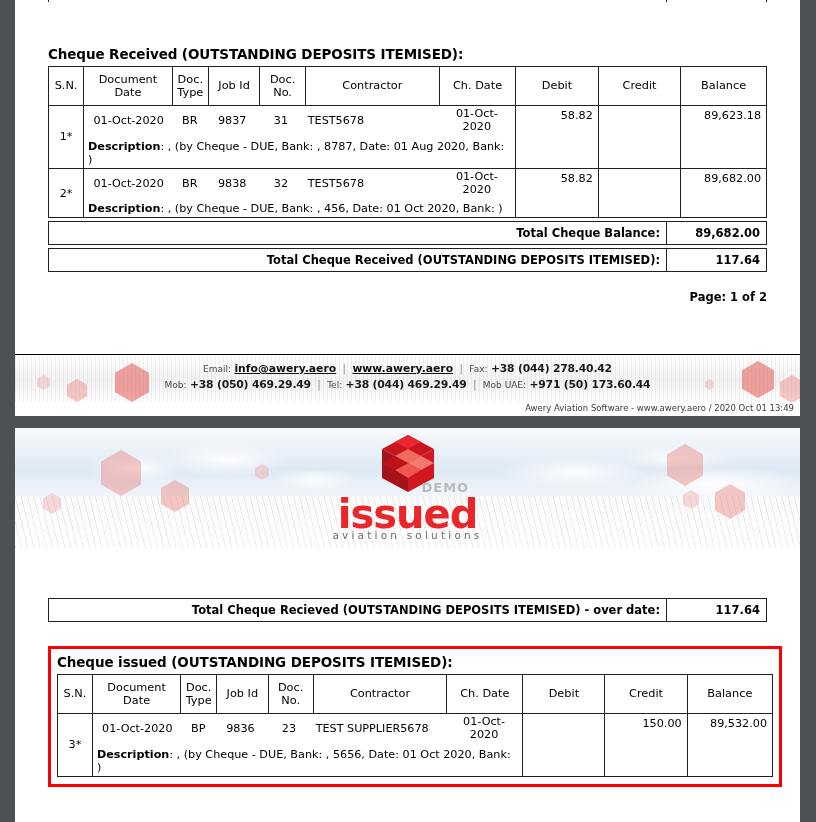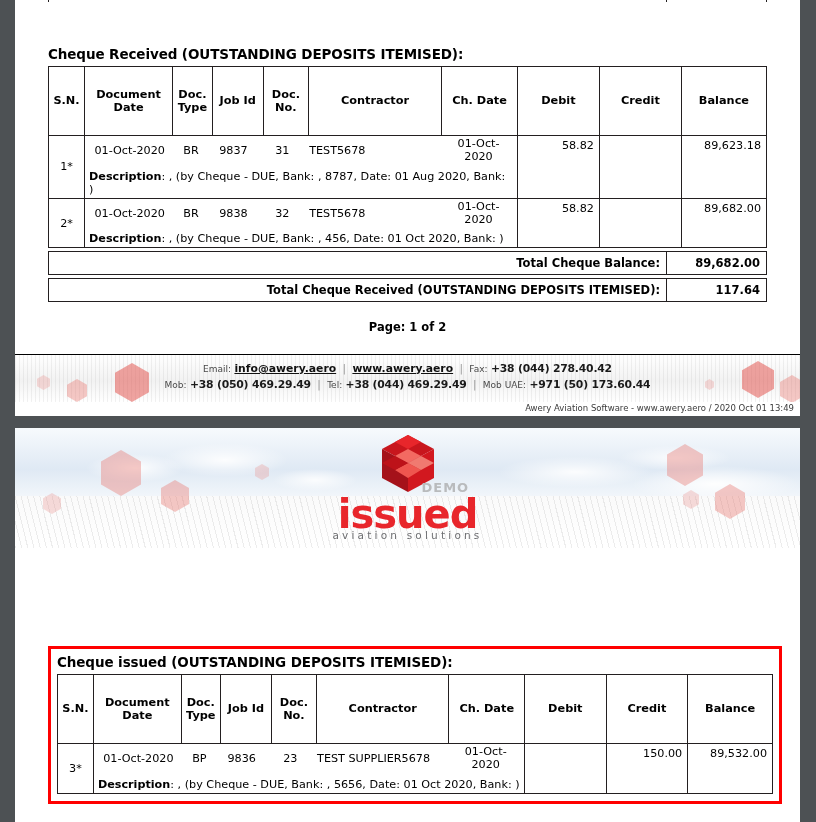--- a/index.html
+++ b/index.html
@@ -39,25 +39,25 @@
     border-collapse: collapse;
     font-size: 11.2px;
     color: #000;
   }
   .rtable td, .rtable th {
     border: 1px solid #231f20;
     padding: 3px 5px;
     vertical-align: middle;
   }
   .rtable th {
-    font-weight: bold;
+    font-weight: normal;
     text-align: center;
     font-size: 11.3px;
     line-height: 1.15;
-    padding: 21px 4px;
+    padding: 6px 4px;
   }
   .num { text-align: right; }
   .ctr { text-align: center; }
   .lft { text-align: left; }
 
   
   .c-sn   { width: 34px; }
   .c-dt   { width: 86px; }
   .c-typ  { width: 32px; }
   .c-job  { width: 50px; }
@@ -97,21 +97,21 @@
     border: 1px solid #231f20;
     padding: 4px 6px;
     font-weight: bold;
   }
   .total-label { text-align: right; }
   .total-value { width: 100px; text-align: right; }
 
   .red-text { color: #ee1c25; }
 
   .page-num {
-    text-align: center;
+    text-align: right;
     font-size: 11.5px;
     font-weight: bold;
     color: #000;
     margin-top: 18px;
   }
 
   
   .footer-band {
     position: absolute;
     left: 0; right: 0;
@@ -409,20 +409,30 @@
               <polygon points="14,22 27,29 14,36 1,29" fill="#bd1219"></polygon>
               <polygon points="40,22 53,29 40,36 27,29" fill="#f07a70"></polygon>
             </svg>
           </div>
           <div class="logo-demo">DEMO</div>
           <div class="logo-word">issued</div>
           <div class="logo-sub">aviation solutions</div>
         </div>
       </div>
 
+      <div style="position:absolute; left:33px; right:33px; top:170px;">
+        <table class="total-table">
+          <tbody>
+              <tr>
+            <td class="total-label">Total Cheque Recieved (OUTSTANDING DEPOSITS ITEMISED) - over date:</td>
+            <td class="total-value">117.64</td>
+          </tr>
+        </tbody>
+          </table>
+      </div>
 
       <div style="position:absolute; left:33px; right:18px; top:216px;">
         <div class="highlight-box">
           <div class="section-title">Cheque issued (OUTSTANDING DEPOSITS ITEMISED):</div>
 
           <table class="rtable">
             <thead>
               <tr>
                 <th class="c-sn">S.N.</th>
                 <th class="c-dt">Document Date</th>

